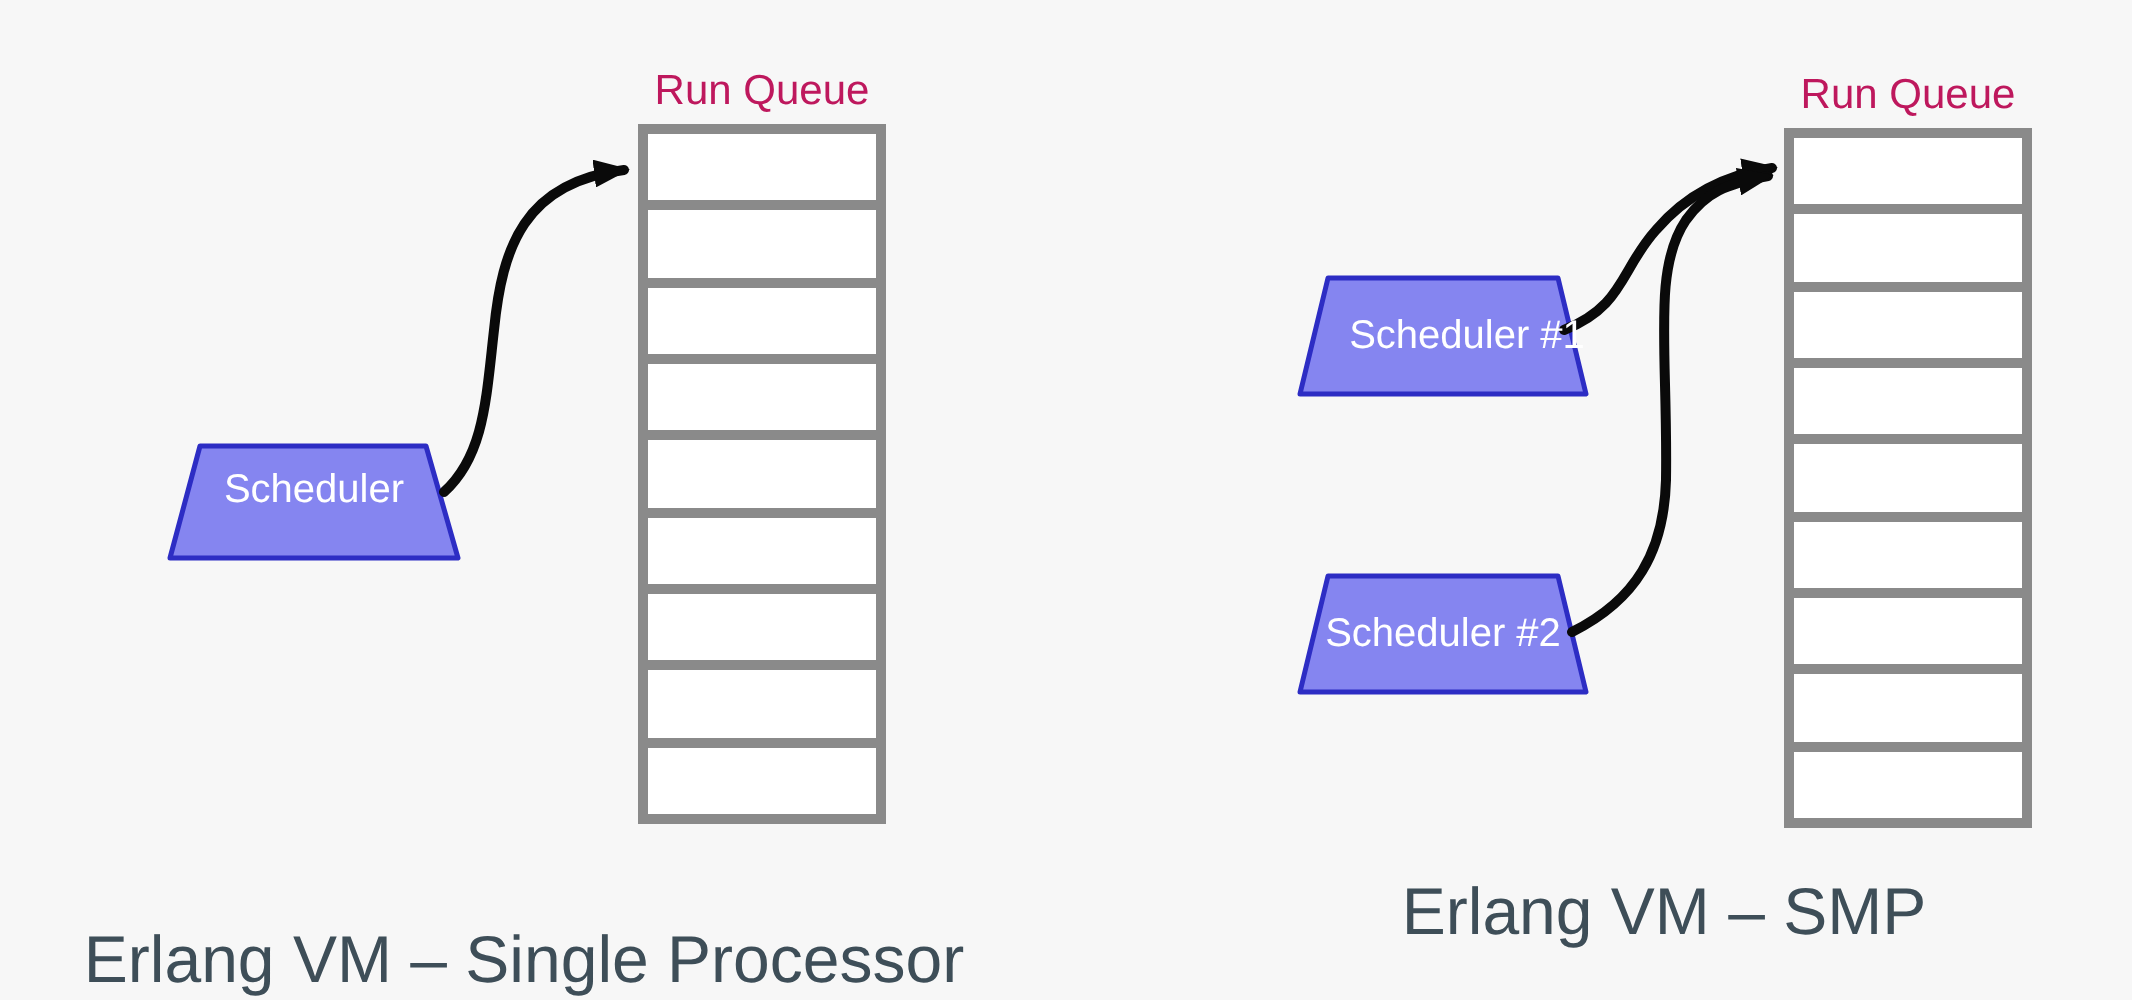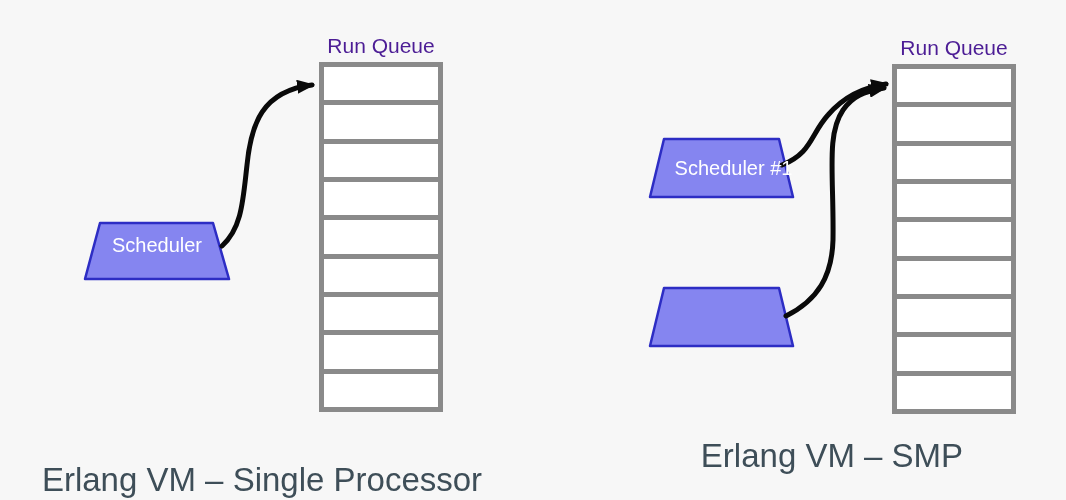--- a/index.html
+++ b/index.html
@@ -28,21 +28,21 @@
     height: 350px;
   }
   .queue .cell { background: #ffffff; flex: 1; }
   .queue-label {
     position: absolute;
     width: 124px;
     height: 28px;
     line-height: 28px;
     text-align: center;
     font-size: 21px;
-    color: #4c1d95;
+    color: #be185d;
     white-space: nowrap;
   }
   .shape-label {
     position: absolute;
     display: flex;
     align-items: center;
     justify-content: center;
     color: #ffffff;
     font-size: 20px;
     white-space: nowrap;
@@ -100,17 +100,18 @@
     <div class="cell"></div>
     <div class="cell"></div>
     <div class="cell"></div>
     <div class="cell"></div>
     <div class="cell"></div>
     <div class="cell"></div>
   </div>
 
   <div class="shape-label" style="left:85px; top:223px; width:144px; height:44px;text-align:center;">Scheduler</div>
   <div class="shape-label" style="left:662px; top:139px; width:143px; height:58px;">Scheduler #1</div>
+  <div class="shape-label" style="left:650px; top:288px; width:143px; height:58px;">Scheduler #2</div>
 
   <div class="caption" style="left:12px; top:456px;">Erlang VM – Single Processor</div>
   <div class="caption" style="left:582px; top:432px;">Erlang VM – SMP</div>
 
 </div>
 
 </body></html>

